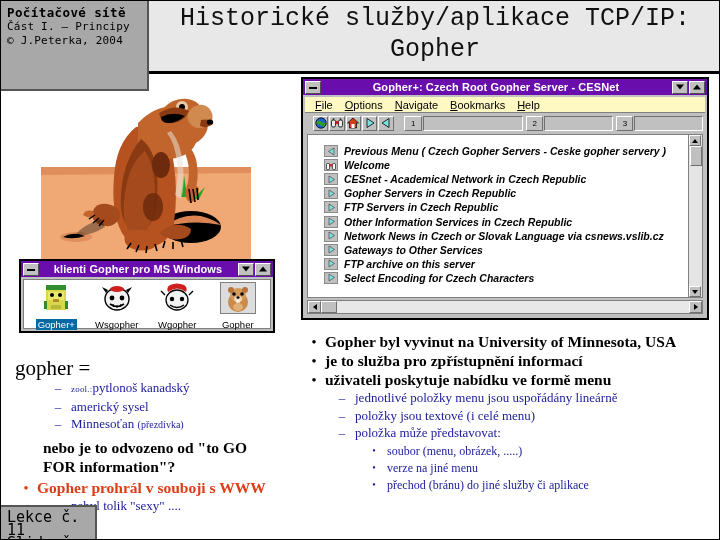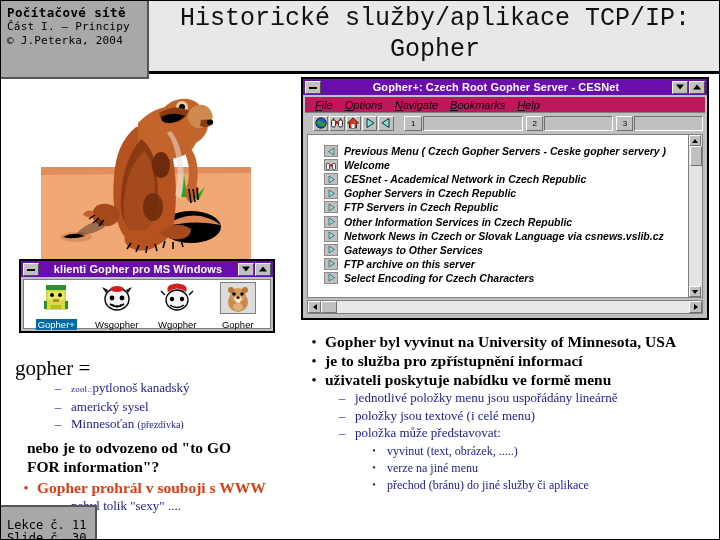--- a/index.html
+++ b/index.html
@@ -20,21 +20,21 @@
     position: absolute; left: 0; top: 0; width: 720px; height: 71px;
     background: #e8e8e8;
   }
   #header-band::after{
     content:""; position:absolute; left:0; top:0; right:0; bottom:0;
     background-image: radial-gradient(#c9c9c9 0.6px, transparent 0.7px);
     background-size: 4px 4px;
     opacity:.55;
   }
   #slide-meta {
-    position: absolute; left: 0; top: 0; width: 148px; height: 78px;
+    position: absolute; left: 0; top: 0; width: 148px; height: 90px;
     background: #a8a8a8;
     border-right: 2px solid #555;
     border-bottom: 2px solid #555;
     box-sizing: border-box;
     padding: 4px 0 0 6px;
     font-family: "DejaVu Sans Mono", monospace;
     color: #000;
     z-index: 3;
   }
   #slide-meta .m-title { font-size: 12.5px; font-weight: bold; letter-spacing: .4px; line-height: 15px;}
@@ -55,23 +55,23 @@
     background:#000;
   }
 
   
   #slide-footer {
     position: absolute; left: 0; bottom: 0; width: 96px; height: 34px;
     background: #a8a8a8;
     border-top: 2px solid #555;
     border-right: 2px solid #555;
     box-sizing: border-box;
-    padding: 12px 0 0 6px;
+    padding: 4px 0 0 6px;
     font-family: "DejaVu Sans Mono", monospace;
-    font-size: 12px;
+    font-size: 15px;
     line-height: 13px;
     color: #000;
     z-index: 6;
   }
 
   
   #gopher-photo {
     position: absolute; left: 40px; top: 86px; width: 210px; height: 172px;
   }
   #gopher-photo svg { display:block; width:210px; height:172px; }
@@ -128,26 +128,25 @@
   .prog-icon .plabel {
     font-size: 9.5px; color:#000; line-height: 11px; display:inline-block; padding: 0 2px;
   }
   .prog-icon.selected .plabel { background: #0369a1; color: #fff; }
   .prog-icon.framed .glyph { outline: 1px solid #808080; background:#dcdcdc;}
 
   
   #gopher-window { left: 300px; top: 76px; width: 408px; height: 243px; }
   #gw-menubar {
     position: absolute; left: 2px; right: 2px; top: 18px; height: 16px;
-    background: #be185d;
+    background: #fef9c3;
     border-bottom: 1px solid #808080;
     display:flex; align-items:center; gap: 12px; padding-left: 10px;
     font-family: "Liberation Sans", sans-serif; font-size: 11px; color:#000;
     box-sizing:border-box;
-    font-style:italic;
   }
   #gw-menubar span u { text-decoration: underline; }
   #gw-toolbar {
     position: absolute; left: 2px; right: 2px; top: 35px; height: 18px;
     background: #c0c0c0; display:flex; align-items:center; padding-left: 8px; gap: 1px;
     box-sizing:border-box;
   }
   .tb-btn {
     width: 16px; height: 15px; background:#c0c0c0; box-sizing:border-box;
     border: 1px solid #ffffff; border-right-color:#707070; border-bottom-color:#707070;
@@ -231,21 +230,21 @@
   .lvl2 .dash { width: 26px; flex: 0 0 auto; text-align:center; }
   .lvl3 {
     display: flex; font-size: 12px; line-height: 16px; color: #1a1a9c; margin-bottom:1px;
   }
   .lvl3 .bullet { width: 26px; flex: 0 0 auto; text-align:center; font-size: 10px; }
   .plain-big { font-size: 21px; line-height: 24px; color:#000; }
   .bold-stmt { font-weight: bold; font-size: 15.5px; line-height: 19px; color:#000; }
   .smallcaps { font-size: 9px; letter-spacing:.2px; }
   .nick { font-size: 10px; }
   #left-col .indent2 { margin-left: 30px; }
-  #left-col .indent1 { margin-left: 12px; }
+  #left-col .indent1 { margin-left: 28px; }
 </style>
 </head>
 <body>
 
 <div id="header-band"></div>
 
 <div id="slide-title">
   <div>Historické služby/aplikace TCP/IP:</div>
   <div>Gopher</div>
 </div>
@@ -619,21 +618,21 @@
     <span class="dash">–</span>
     <span>položky jsou textové (i celé menu)</span>
   </div>
   <div class="lvl2" style="margin-left:26px">
     <span class="dash">–</span>
     <span>položka může představovat:</span>
   </div>
 
   <div class="lvl3" style="margin-left:58px">
     <span class="bullet">•</span>
-    <span>vyvinut (text, obrázek, .....)</span>
+    <span>soubor (menu, obrázek, .....)</span>
   </div>
   <div class="lvl3" style="margin-left:58px">
     <span class="bullet">•</span>
     <span>verze na jiné menu</span>
   </div>
   <div class="lvl3" style="margin-left:58px">
     <span class="bullet">•</span>
     <span>přechod (bránu) do jiné služby či aplikace</span>
   </div>
 </div>

